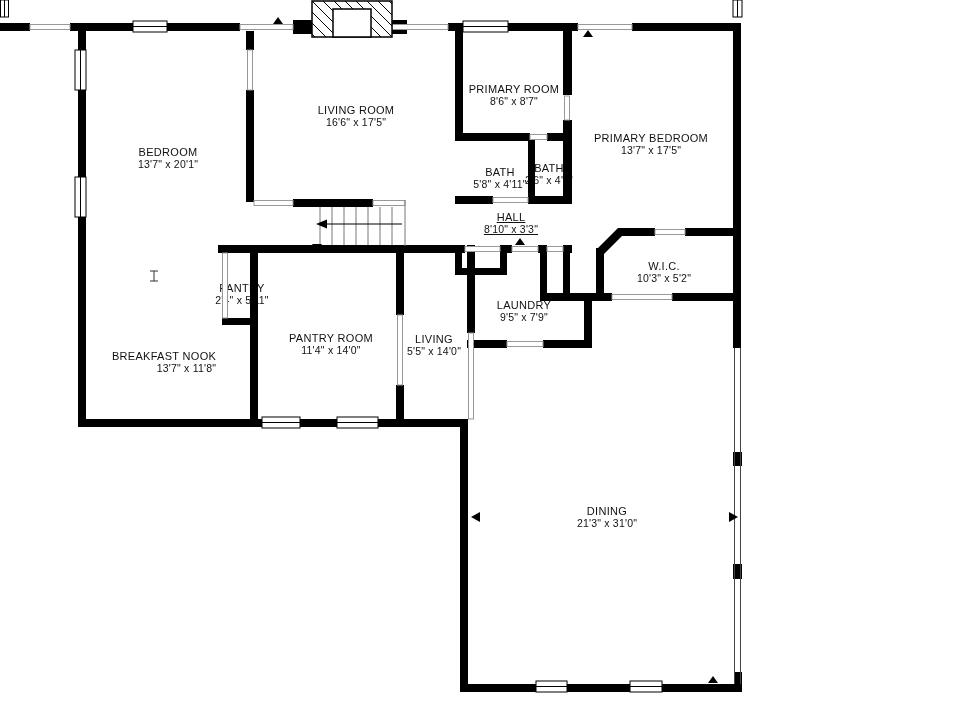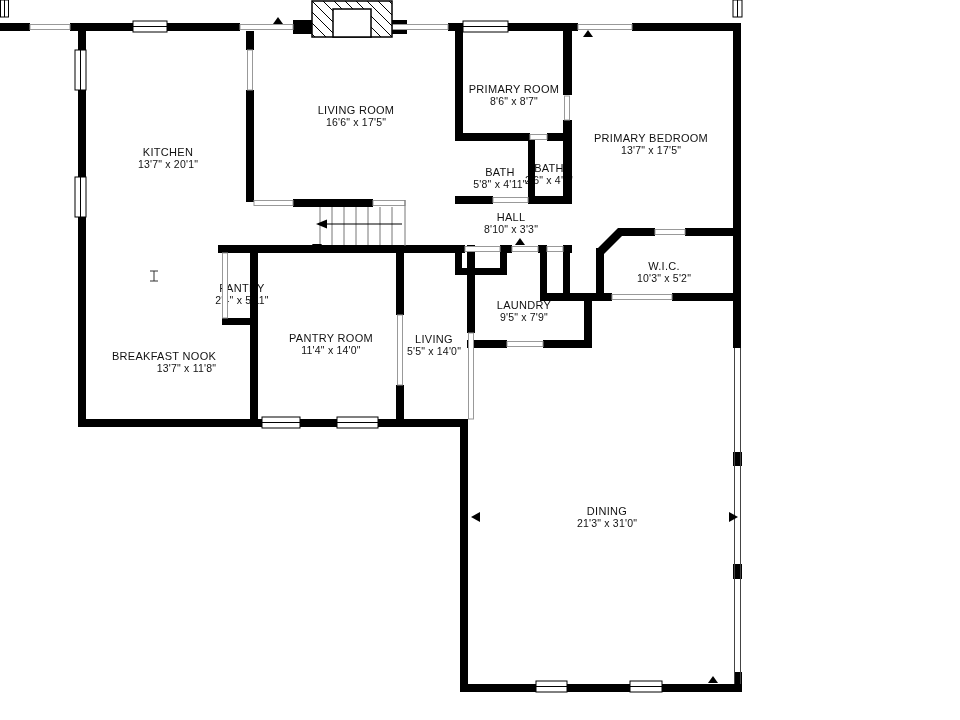--- a/index.html
+++ b/index.html
@@ -24,21 +24,21 @@
   }
   .room-label .dims{font-size:10.5px;letter-spacing:0.2px;}
   .drawing{z-index:2;}
 </style>
 </head>
 <body>
 
 <div class="plan">
 
   <div class="room-label" style="left:168px;top:146px;">
-    <div>KITCHEN</div>
+    <div>BEDROOM</div>
     <div class="dims">13'7" x 20'1"</div>
   </div>
   <div class="room-label" style="left:356px;top:104px;text-align:center;">
     <div>LIVING ROOM</div>
     <div class="dims">16'6" x 17'5"</div>
   </div>
   <div class="room-label" style="left:514px;top:83px;">
     <div>PRIMARY ROOM</div>
     <div class="dims">8'6" x 8'7"</div>
   </div>
@@ -47,21 +47,21 @@
     <div class="dims">13'7" x 17'5"</div>
   </div>
   <div class="room-label" style="left:500px;top:166px;">
     <div>BATH</div>
     <div class="dims">5'8" x 4'11"</div>
   </div>
   <div class="room-label" style="left:549px;top:162px;">
     <div>BATH</div>
     <div class="dims">2'6" x 4'1"</div>
   </div>
-  <div class="room-label" style="left:511px;top:211px;">
+  <div class="room-label" style="left:511px;top:211px;text-decoration:underline;">
     <div>HALL</div>
     <div class="dims">8'10" x 3'3"</div>
   </div>
   <div class="room-label" style="left:664px;top:260px;">
     <div>W.I.C.</div>
     <div class="dims">10'3" x 5'2"</div>
   </div>
   <div class="room-label" style="left:242px;top:282px;">
     <div>PANTRY</div>
     <div class="dims">2'4" x 5'11"</div>

